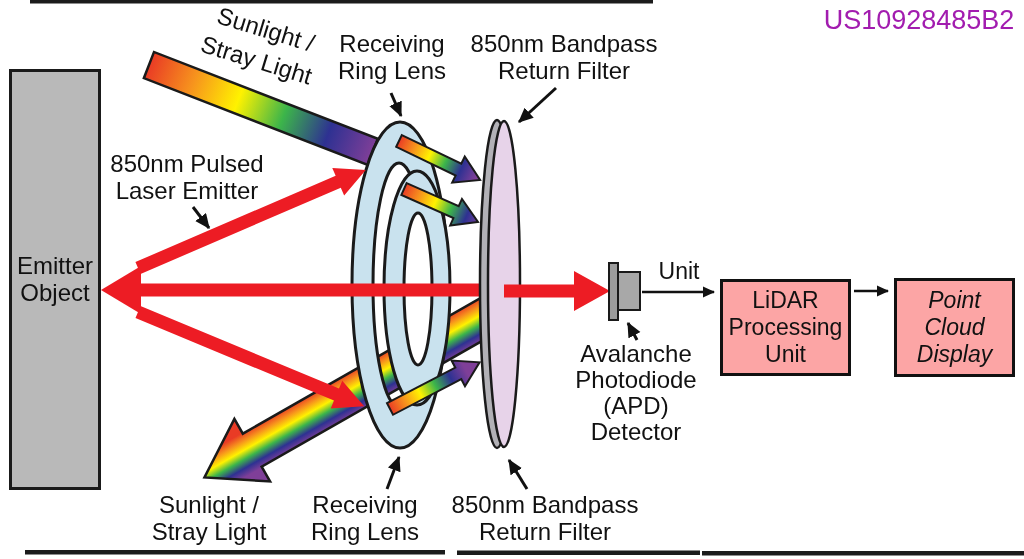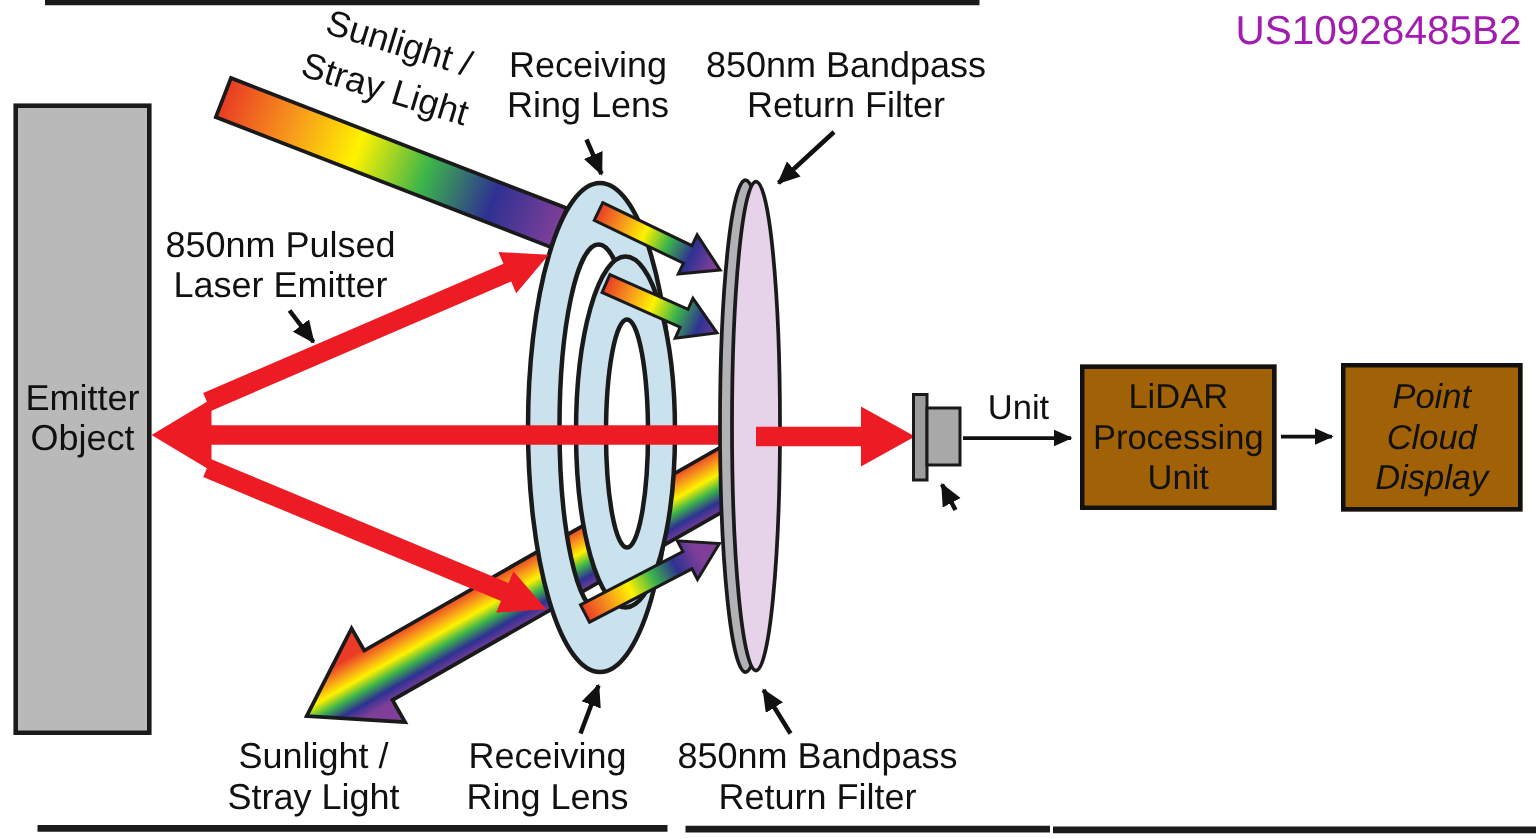--- a/index.html
+++ b/index.html
@@ -10,23 +10,23 @@
   #diagram-svg{position:absolute;left:0;top:0;}
   .lbl{
     position:absolute;font-size:24px;line-height:1.12;text-align:center;
     white-space:pre-line;transform:translateX(-50%);color:#111;
   }
   .lbl.small{font-size:23px;}
   .lbl.rotated{transform:translateX(-50%) rotate(17deg);line-height:1.35;}
   #patent-number{position:absolute;left:919px;top:5px;transform:translateX(-50%);
     font-size:27px;white-space:nowrap;color:#a21caf;}
   .box{
-    position:absolute;border:3px solid #111;background:#a16207;
+    position:absolute;border:3px solid #111;background:#fca5a5;
     display:flex;align-items:center;justify-content:center;text-align:center;
-    font-size:23px;line-height:1.18;white-space:pre-line;color:#111;
+    font-size:23px;line-height:1.18;white-space:pre-line;color:#111;margin-top:36px;
   }
   #lidar-box{left:720px;top:243px;width:125px;height:91px;}
   #pcd-box{left:894px;top:242px;width:115px;height:93px;font-style:italic;}
   #target-object{
     position:absolute;left:9px;top:69px;width:86px;height:415px;border:3px solid #1a1a1a;
     display:flex;align-items:center;justify-content:center;text-align:center;
     font-size:24px;line-height:1.12;white-space:pre-line;
   }
 </style>
 </head>
@@ -135,20 +135,24 @@
   <div class="lbl" style="left:392px;top:31px;">Receiving
 Ring Lens</div>
   <div class="lbl" style="left:564px;top:31px;">850nm Bandpass
 Return Filter</div>
   <div class="lbl" style="left:209px;top:492px;">Sunlight /
 Stray Light</div>
   <div class="lbl" style="left:365px;top:492px;">Receiving
 Ring Lens</div>
   <div class="lbl" style="left:545px;top:492px;">850nm Bandpass
 Return Filter</div>
+  <div class="lbl" style="left:636px;top:341px;line-height:1.09;">Avalanche
+Photodiode
+(APD)
+Detector</div>
   <div class="lbl small" style="left:679px;top:259px;">Unit</div>
 
   <div id="patent-number">US10928485B2</div>
 
   <div class="box" id="lidar-box">
     <span>LiDAR
 Processing
 Unit</span>
   </div>
   <div class="box" id="pcd-box">

